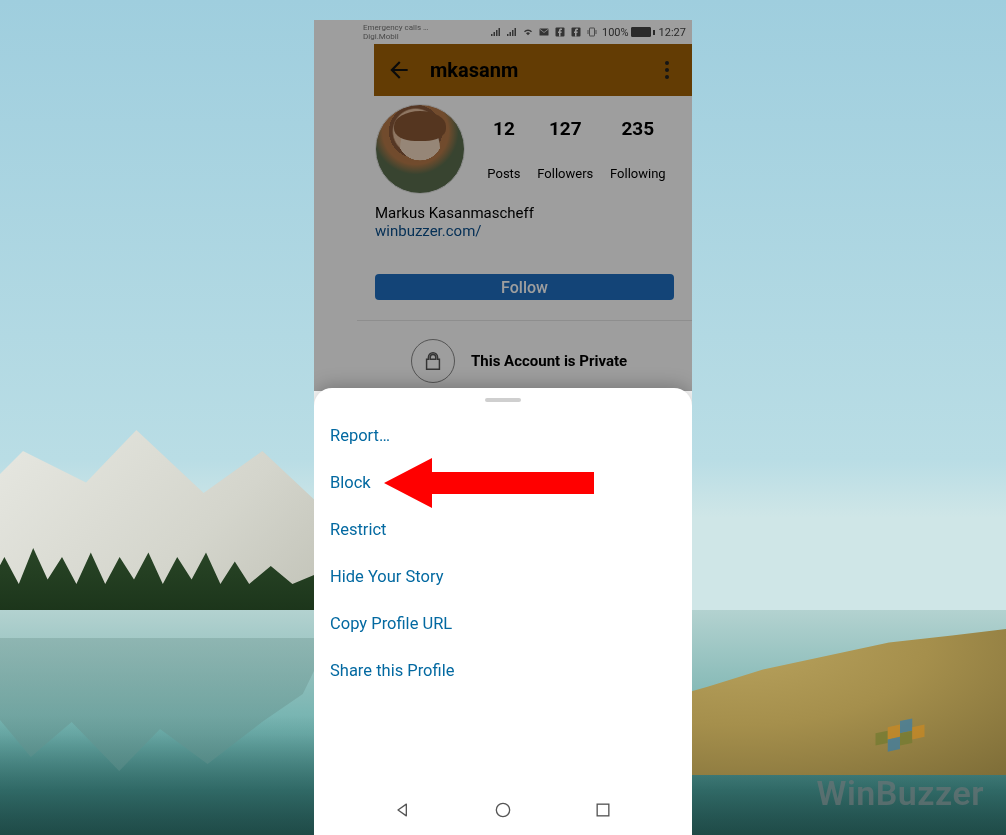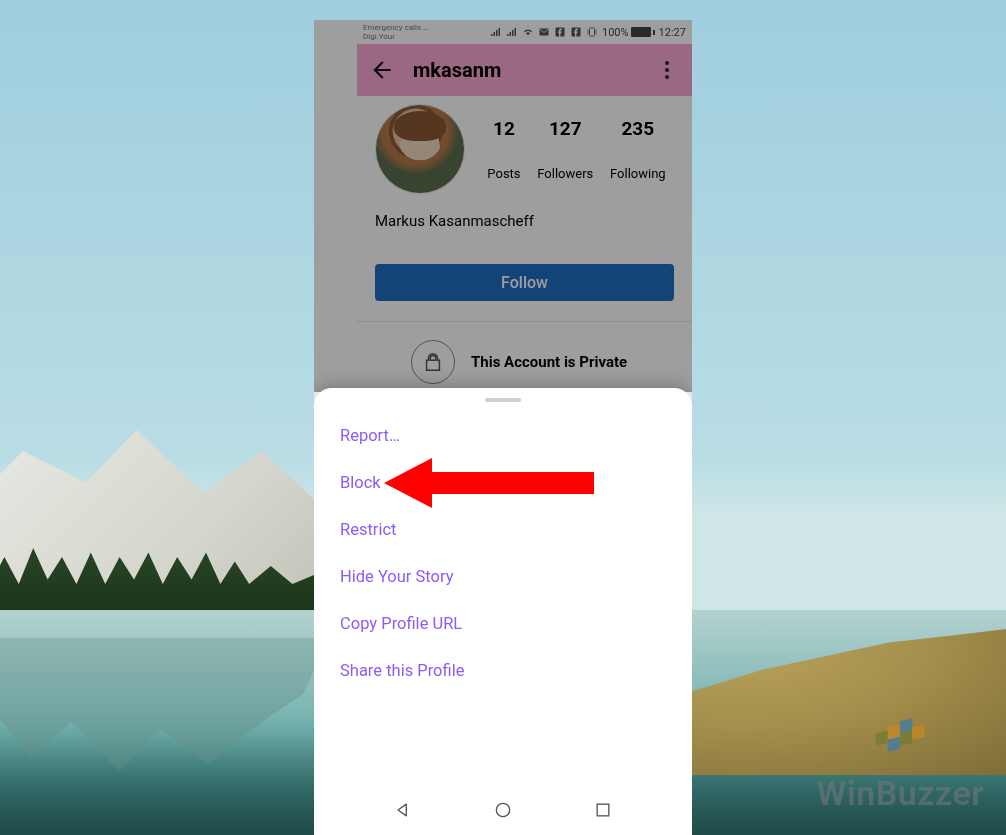--- a/index.html
+++ b/index.html
@@ -74,21 +74,21 @@
   }
   .sb-left{display:flex;flex-direction:column;line-height:9px;font-size:8px;color:#777;}
   .sb-right{display:flex;align-items:center;gap:4px;font-size:11px;color:#444;}
   .sb-right svg{width:12px;height:12px;fill:#555;}
   .battery{display:inline-flex;align-items:center;gap:2px;}
   .battery-body{width:20px;height:10px;border:1px solid #444;border-radius:1px;position:relative;background:#444;}
   .battery-cap{width:2px;height:5px;background:#444;}
 
   
   .ig-header{
-    background:#f9a8d4; height:52px; display:flex; align-items:center; padding:0 12px; gap:18px;
+    background:#a16207; height:52px; display:flex; align-items:center; padding:0 12px; gap:18px;margin-left:17px;
   }
   .ig-header .back{width:26px;height:26px;display:flex;align-items:center;justify-content:center;}
   .ig-header .title{font-weight:700;font-size:20px;color:#000;flex:1;}
   .ig-header .more{width:26px;text-align:center;color:#222;font-size:20px;letter-spacing:0;}
   .more-dots{display:flex;flex-direction:column;gap:3px;align-items:center;}
   .more-dots span{width:4px;height:4px;border-radius:50%;background:#222;display:block;}
 
   
   .profile{background:#fff;padding:8px 18px 16px 18px;}
   .profile-top{display:flex;align-items:center;gap:14px;}
@@ -103,25 +103,25 @@
     border-radius:50%;
   }
   .avatar::after{
     content:""; position:absolute; left:18px; top:6px; width:52px; height:30px;
     background:#8a5835; border-radius:50% 50% 40% 40%;
   }
   .stats{flex:1;display:flex;justify-content:space-around;text-align:center;}
   .stat{display:flex;flex-direction:column;gap:26px;}
   .stat .num{font-weight:700;font-size:19px;color:#000;}
   .stat .lbl{font-size:13px;color:#000;}
-  .display-name{margin-top:18px;font-size:15px;color:#000;}
+  .display-name{margin-top:10px;font-size:15px;color:#000;}
   .website{font-size:15px;color:#0b4f8c;}
 
   .follow-btn{
-    margin:18px 18px 0 18px; height:37px; border-radius:4px;
+    margin:18px 18px 0 18px; height:26px; border-radius:4px;
     background:#1f6fc1; color:#fff; display:flex; align-items:center; justify-content:center;
     font-size:16px; font-weight:500;
   }
 
   .divider{height:1px;background:#e6e6e6;margin-top:20px;}
 
   .private-row{
     padding:18px 18px 8px 18px; display:flex; align-items:center; gap:16px;margin-left:36px;
   }
   .lock-circle{
@@ -133,21 +133,21 @@
   
   .sheet{
     position:absolute; left:0; right:0; bottom:0; z-index:10;
     background:#fff; border-radius:18px 18px 0 0; padding-top:10px;
     box-shadow:0 -2px 18px rgba(0,0,0,.25);
     height:447px;
     display:flex; flex-direction:column;
   }
   .sheet-handle{width:36px;height:4px;border-radius:3px;background:#cfcfcf;margin:0 auto 10px auto;}
   .sheet-item{
-    padding:14px 26px; font-size:16.5px; color:#8b5cf6;
+    padding:14px 16px; font-size:16.5px; color:#0369a1;
   }
   .sheet-spacer{flex:1;}
 
   
   .navbar{
     height:50px; display:flex; align-items:center; justify-content:space-evenly;
   }
   .navbar .nb{width:22px;height:22px;display:flex;align-items:center;justify-content:center;}
   .arrow-wrap{
     position:absolute; left:calc(50% - 189px + 70px); top:448px; z-index:30;
@@ -180,21 +180,21 @@
   <span>WinBuzzer</span>
 </div>
 
 <div class="phone">
 
   <div style="position:relative;padding-left:43px;">
 
     <div class="statusbar">
       <div class="sb-left">
         <span>Emergency calls …</span>
-        <span>Digi.Your</span>
+        <span>Digi.Mobil</span>
       </div>
       <div class="sb-right">
         <svg viewBox="0 0 24 24">
             <path d="M2 20h3v-4H2v4zm5 0h3v-8H7v8zm5 0h3V8h-3v12zm5 0h3V4h-3v16z"></path>
           </svg>
         <svg viewBox="0 0 24 24">
             <path d="M2 20h3v-4H2v4zm5 0h3v-8H7v8zm5 0h3V8h-3v12zm5 0h3V4h-3v16z"></path>
           </svg>
         <svg viewBox="0 0 24 24">
             <path d="M12 18.5l2-2a2.8 2.8 0 00-4 0l2 2zM4 10.5l2 2a8.5 8.5 0 0112 0l2-2a11.3 11.3 0 00-16 0zM8 14.5l2 2a2.8 2.8 0 014 0l2-2a5.7 5.7 0 00-8 0z"></path>
@@ -253,20 +253,21 @@
             <span class="num">127</span>
             <span class="lbl">Followers</span>
           </div>
           <div class="stat">
             <span class="num">235</span>
             <span class="lbl">Following</span>
           </div>
         </div>
       </div>
       <div class="display-name">Markus Kasanmascheff</div>
+      <div class="website">winbuzzer.com/</div>
     </div>
 
     <div class="follow-btn">Follow</div>
 
     <div class="divider"></div>
 
     <div class="private-row">
       <div class="lock-circle">
         <svg viewBox="0 0 24 24" width="22" height="22">
             <path d="M17 10V8a5 5 0 10-10 0v2H5v11h14V10h-2zM9 8a3 3 0 116 0v2H9V8z" fill="none" stroke="#555" stroke-width="1.6"></path>

